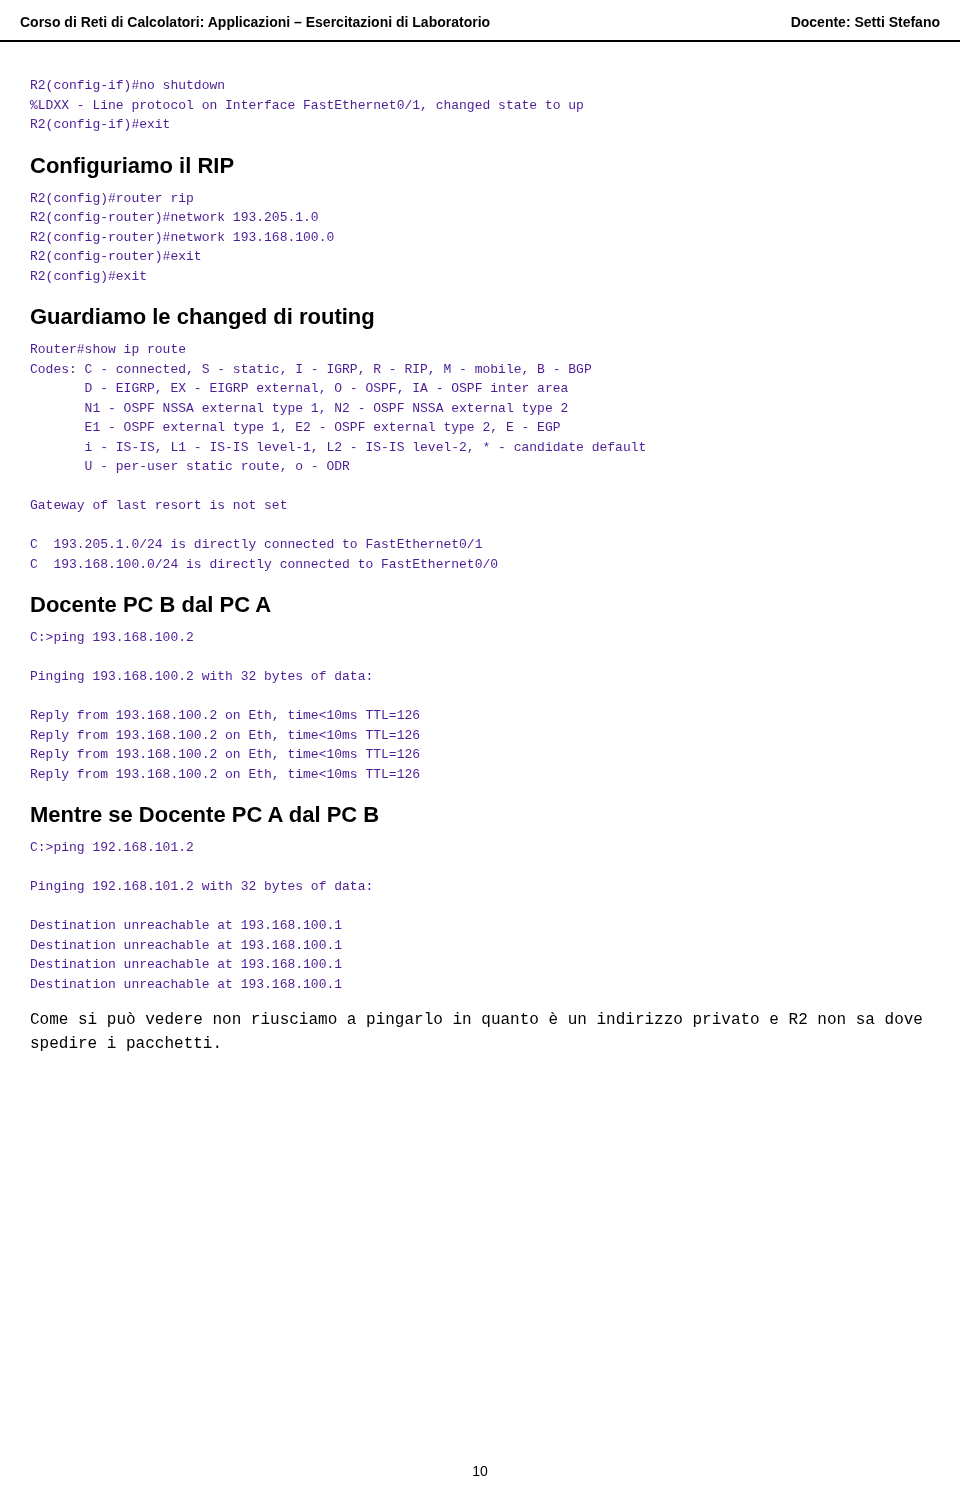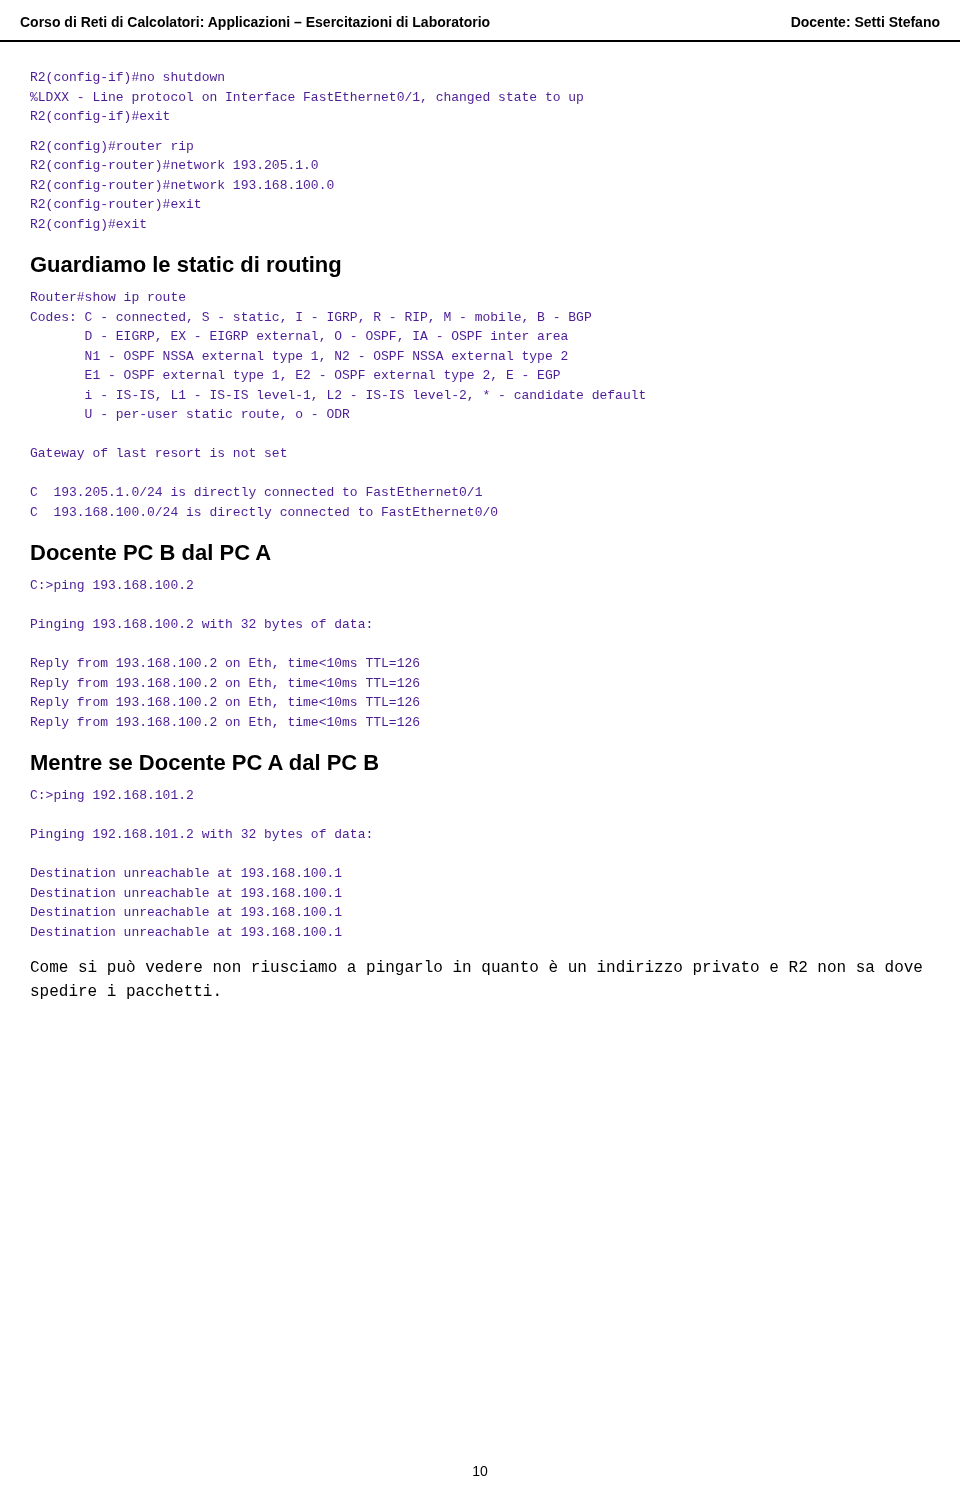--- a/index.html
+++ b/index.html
@@ -17,21 +17,21 @@
       min-height: 1499px;
       padding: 0;
       position: relative;
     }
     .header {
       display: flex;
       justify-content: space-between;
       align-items: flex-end;
       padding: 14px 20px 10px 20px;
       border-bottom: 2px solid #000;
-      margin-bottom: 10px;
+      margin-bottom: 18px;
     }
     .header-left {
       font-weight: bold;
       font-size: 14px;
       font-family: Arial, sans-serif;
     }
     .header-right {
       font-weight: bold;
       font-size: 14px;
       font-family: Arial, sans-serif;
@@ -77,28 +77,29 @@
   <div class="header">
     <div class="header-left">Corso di Reti di Calcolatori: Applicazioni – Esercitazioni di Laboratorio</div>
     <div class="header-right">Docente: Setti Stefano</div>
   </div>
   <div class="content">
 
     <div class="code-block">R2(config-if)#no shutdown
 %LDXX - Line protocol on Interface FastEthernet0/1, changed state to up
 R2(config-if)#exit</div>
 
+    <div class="section-heading">Configuriamo il RIP</div>
 
     <div class="code-block">R2(config)#router rip
 R2(config-router)#network 193.205.1.0
 R2(config-router)#network 193.168.100.0
 R2(config-router)#exit
 R2(config)#exit</div>
 
-    <div class="section-heading">Guardiamo le static di routing</div>
+    <div class="section-heading">Guardiamo le changed di routing</div>
 
     <div class="code-block">Router#show ip route
 Codes: C - connected, S - static, I - IGRP, R - RIP, M - mobile, B - BGP
        D - EIGRP, EX - EIGRP external, O - OSPF, IA - OSPF inter area
        N1 - OSPF NSSA external type 1, N2 - OSPF NSSA external type 2
        E1 - OSPF external type 1, E2 - OSPF external type 2, E - EGP
        i - IS-IS, L1 - IS-IS level-1, L2 - IS-IS level-2, * - candidate default
        U - per-user static route, o - ODR
 
 Gateway of last resort is not set

